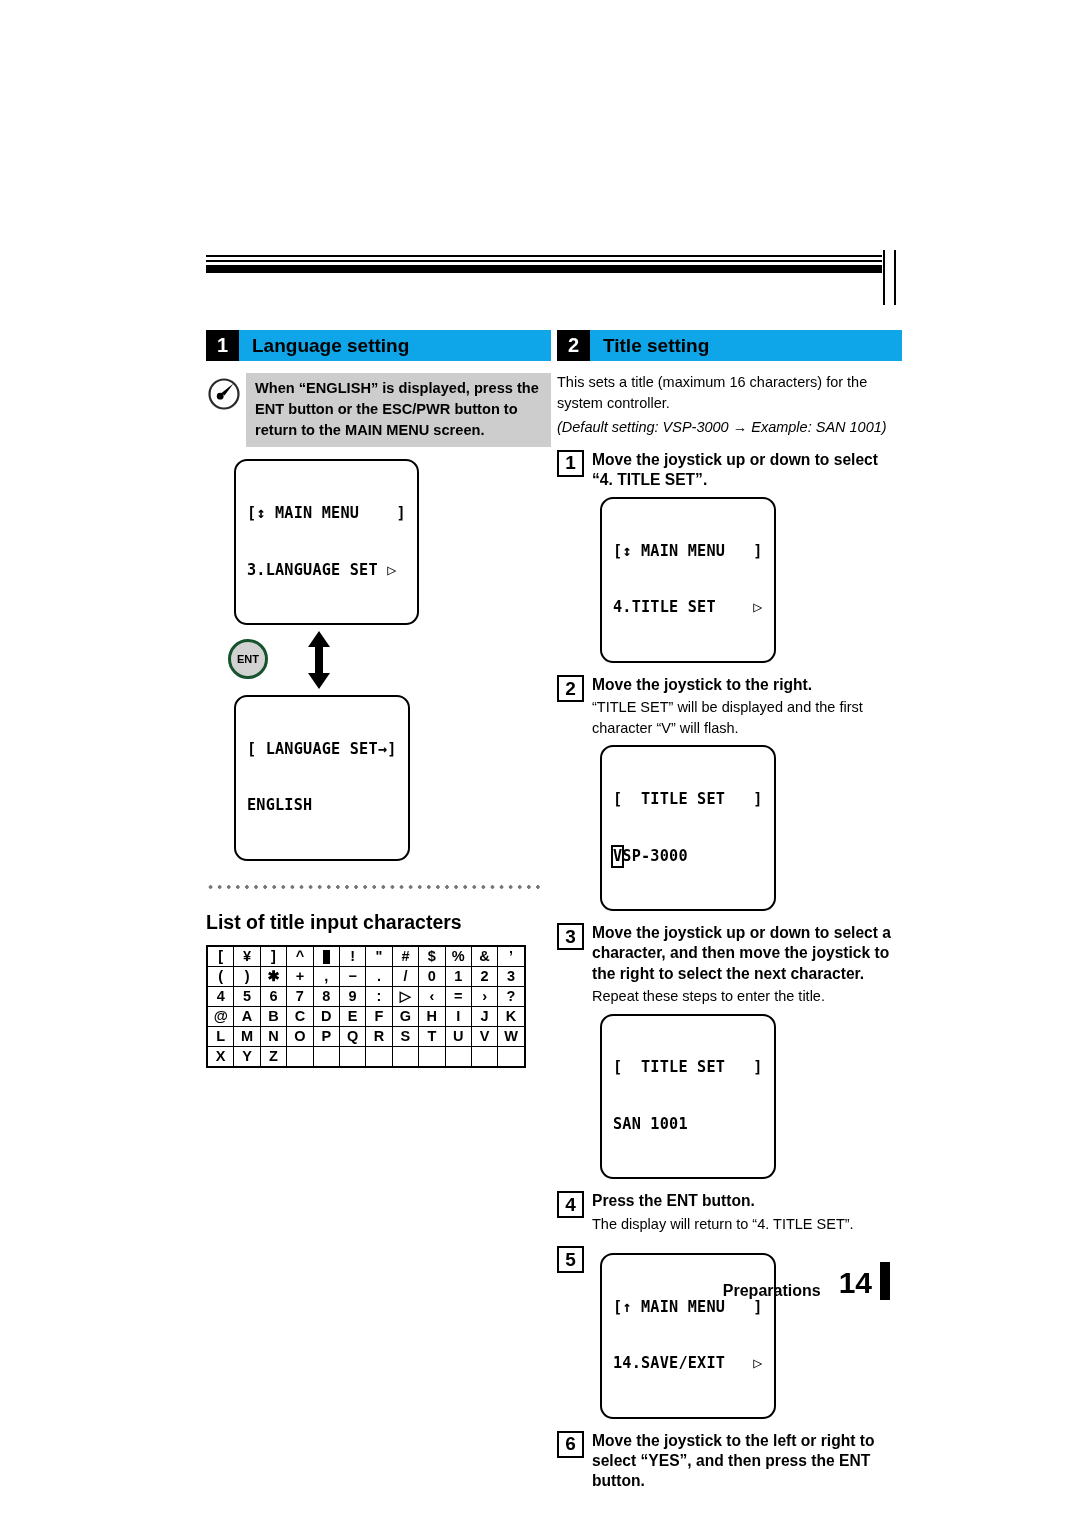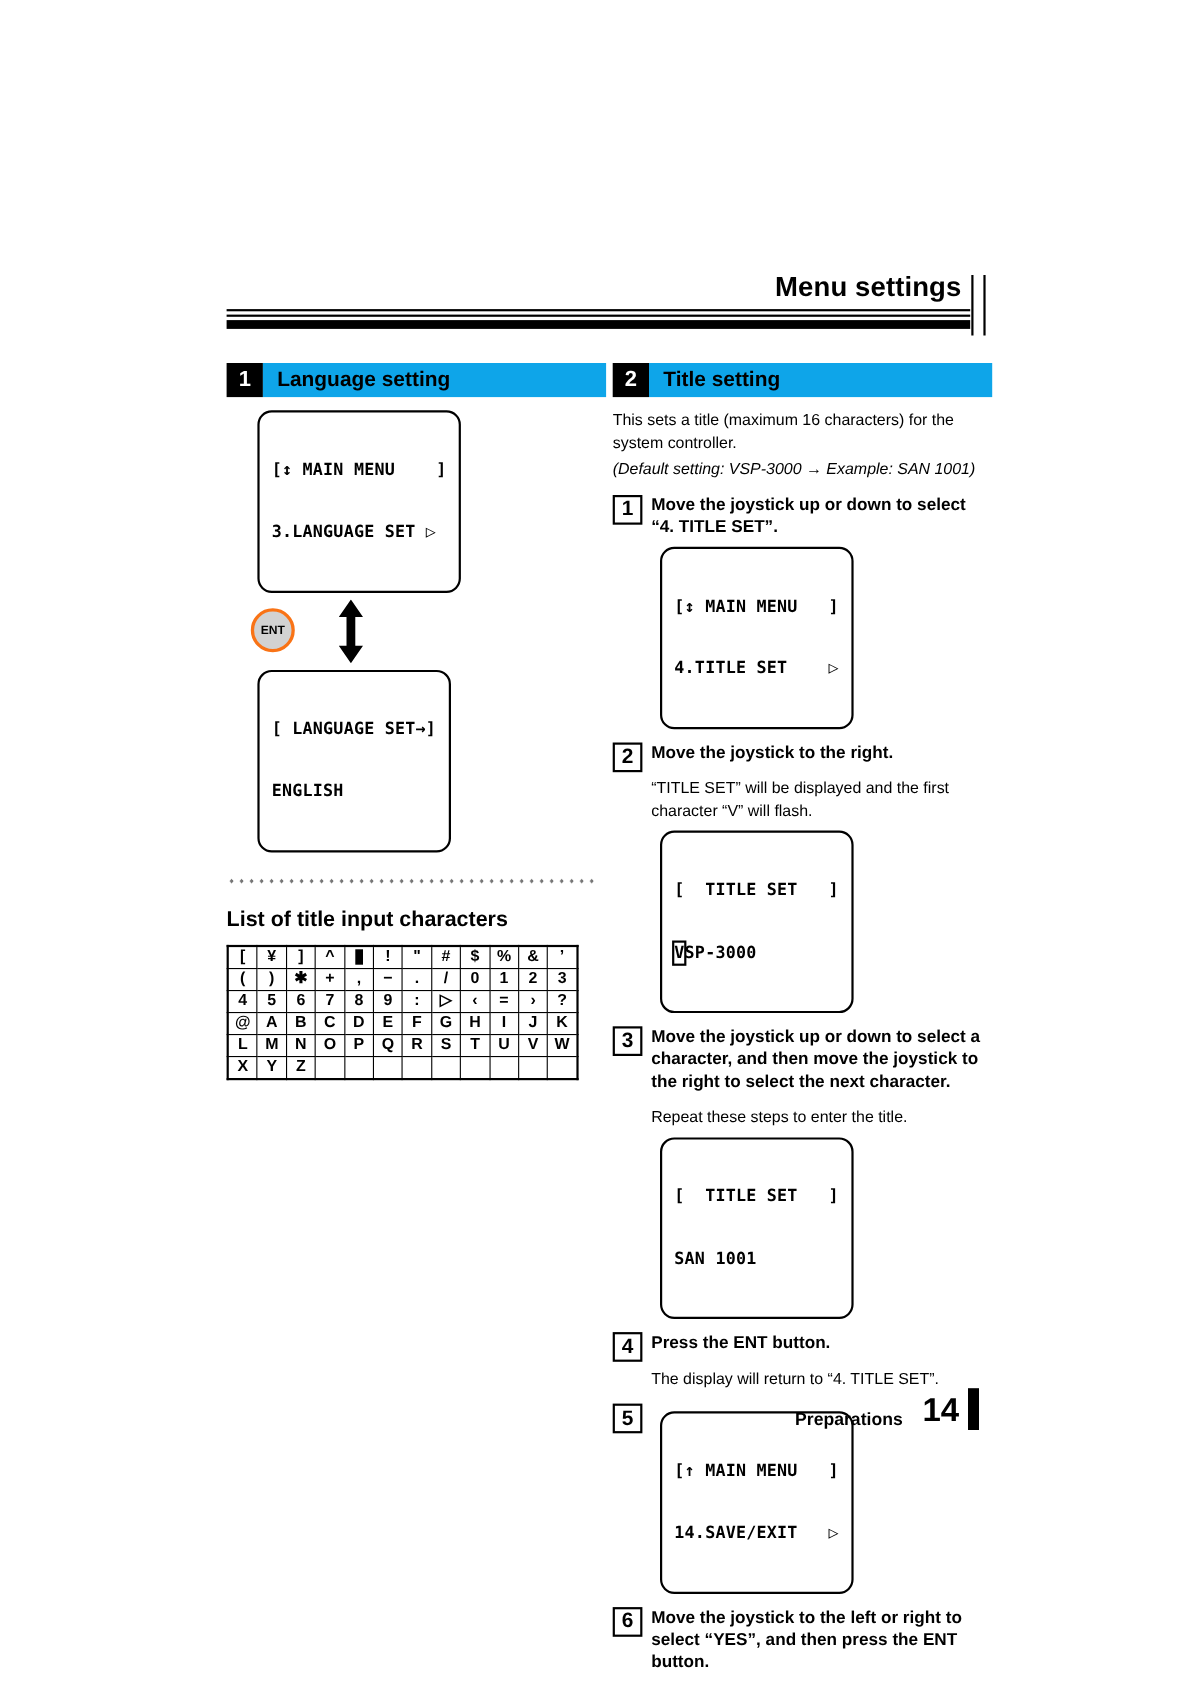--- a/index.html
+++ b/index.html
@@ -168,21 +168,21 @@
     height: 62px;
     margin-top: 6px;
     margin-left: 22px;
   }
   .ent-btn {
     position: absolute;
     left: 0; top: 8px;
     width: 40px; height: 40px;
     border-radius: 50%;
     background: #d2d2d2;
-    border: 3px solid #f97316;
+    border: 3px solid #14532d;
     box-sizing: border-box;
     display: flex;
     align-items: center;
     justify-content: center;
     font-size: 11px;
     font-weight: bold;
     color: #000;
   }
   .dbl-arrow {
     position: absolute;
@@ -262,21 +262,21 @@
     padding-top: 0px;
   }
   .step-title {
     font-size: 15.6px;
     font-weight: bold;
     line-height: 1.3;
   }
   .step-sub {
     font-size: 14.5px;
     line-height: 1.42;
-    margin-top: 12px;
+    margin-top: 2px;
     font-weight: normal;
   }
   .lcd-indent { margin-top: 7px; margin-left: 8px; }
 
   
   .footer {
     position: absolute;
     right: 190px;
     bottom: 228px;
     display: flex;
@@ -297,35 +297,44 @@
     height: 38px;
     background: #000;
   }
 </style>
 </head>
 <body>
 
 <div class="page">
 
   <div class="header-block">
-    <div class="header-title">Menu settings</div>
     <div class="rule-thin"></div>
     <div class="rule-thin2"></div>
     <div class="rule-thick"></div>
     <div class="header-edge"></div>
   </div>
 
   <div class="col col-left">
 
     <div class="sec-head">
       <div class="sec-num">1</div>
       <div class="sec-title">Language setting</div>
     </div>
 
 
+    <div class="note-wrap">
+      <div class="note-icon">
+        <svg viewBox="0 0 36 36" width="36" height="36" aria-hidden="true">
+          <circle cx="18" cy="18" r="14.5" fill="none" stroke="#2a2a2a" stroke-width="2.2"></circle>
+          <path d="M27.5 7.5 L18.5 19.5 L15.5 17.0 Z" fill="#000"></path>
+          <circle cx="14.2" cy="20.2" r="3.4" fill="#000"></circle>
+        </svg>
+      </div>
+      <div class="note-body">When “ENGLISH” is displayed, press the ENT button or the ESC/PWR button to return to the MAIN MENU screen.</div>
+    </div>
 
     <div style="margin-top:12px;margin-left:28px;">
       <div class="lcd">
         <div class="lcd-line">[↕ MAIN MENU    ]</div>
         <div class="lcd-line">3.LANGUAGE SET ▷</div>
       </div>
     </div>
 
     <div class="ent-row">
       <div class="ent-btn">ENT</div>

